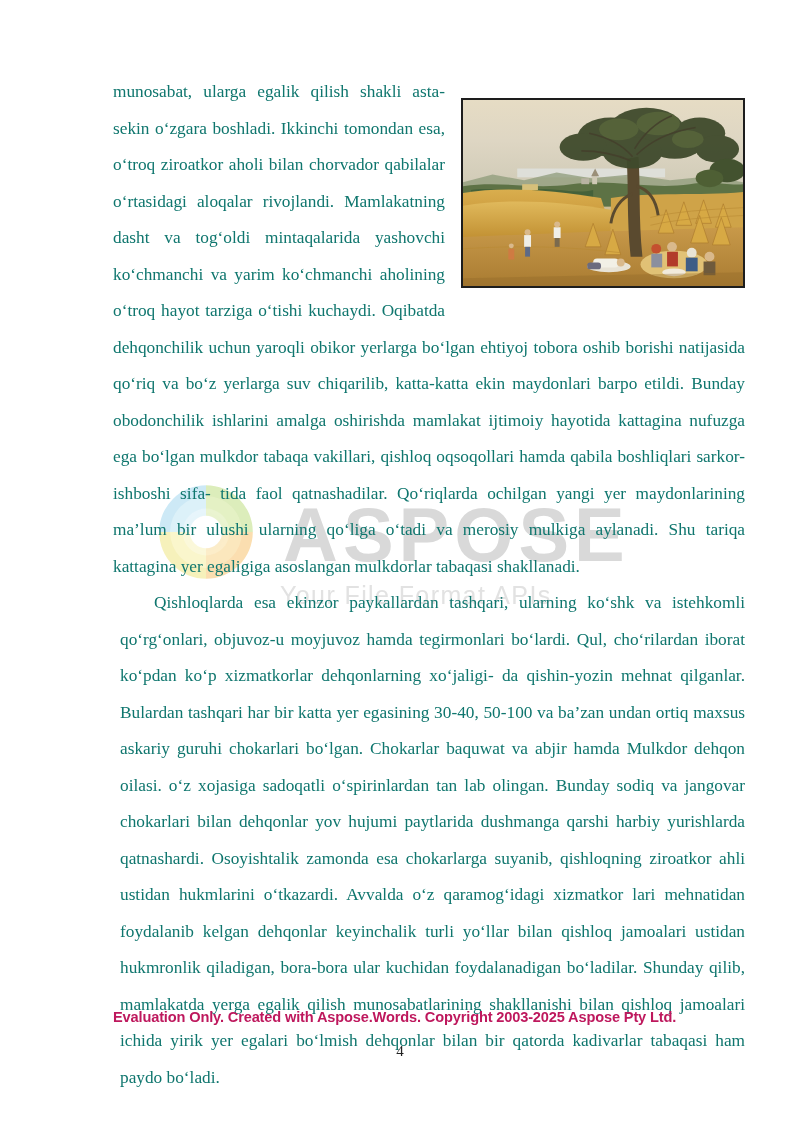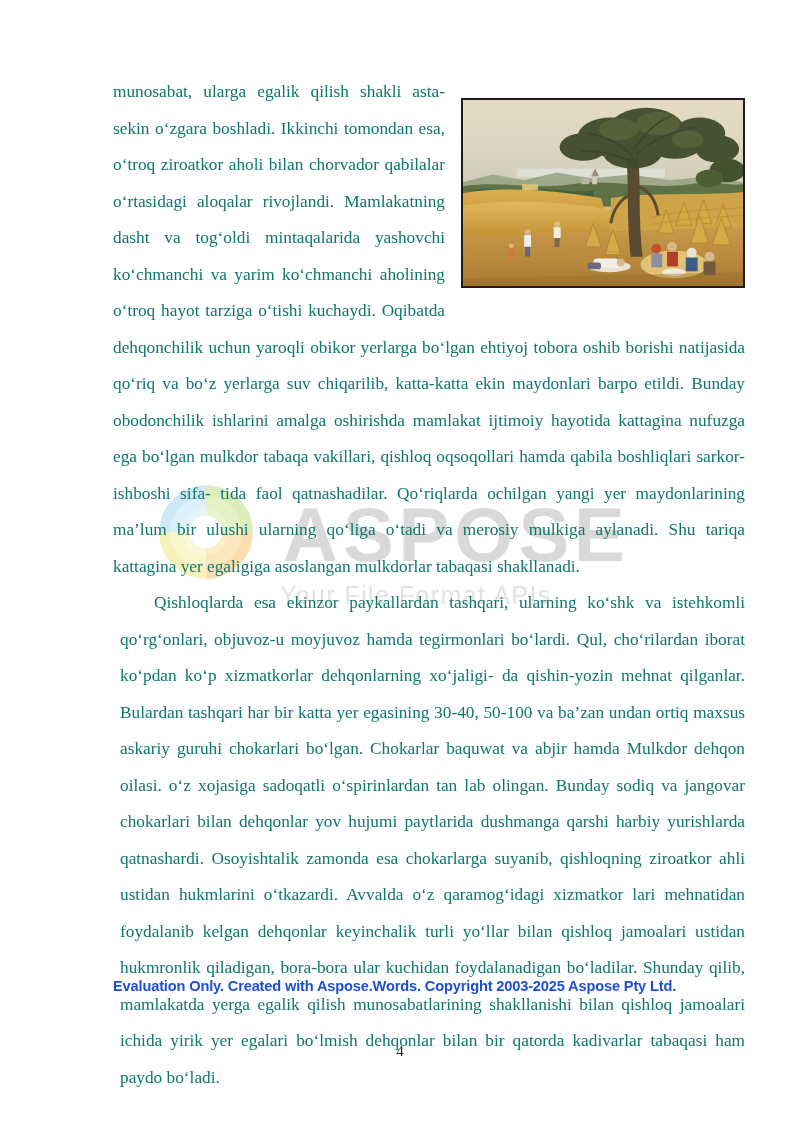--- a/index.html
+++ b/index.html
@@ -94,26 +94,26 @@
     text-justify: inter-word;
     color: #0f766e;
     hyphens: none;
   }
   p.body.indent { text-indent: 34px; margin-left: 7px; }
 
   
   .eval-note {
     position: absolute;
     left: 113px;
-    top: 978px;
+    top: 1009px;
     width: 640px;
     font-family: "Liberation Sans", "DejaVu Sans", sans-serif;
     font-size: 14.6px;
     font-weight: 700;
-    color: #1d4ed8;
+    color: #be185d;
     letter-spacing: -0.15px;
     white-space: nowrap;
     z-index: 3;
   }
   .page-number {
     position: absolute;
     left: 0;
     top: 1043px;
     width: 800px;
     text-align: center;

